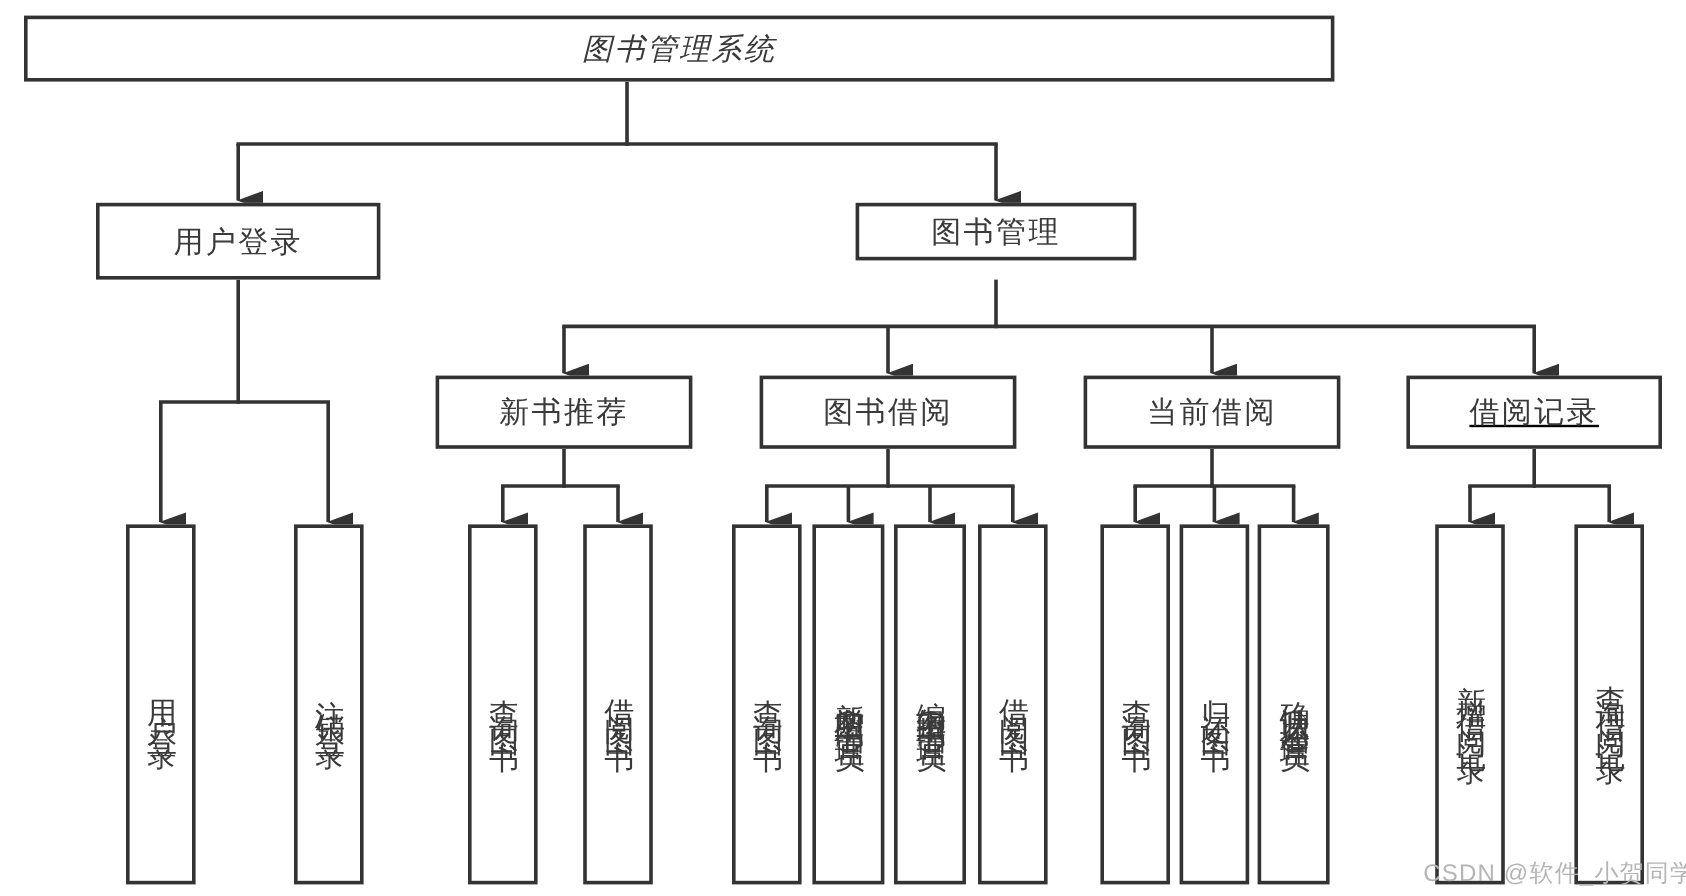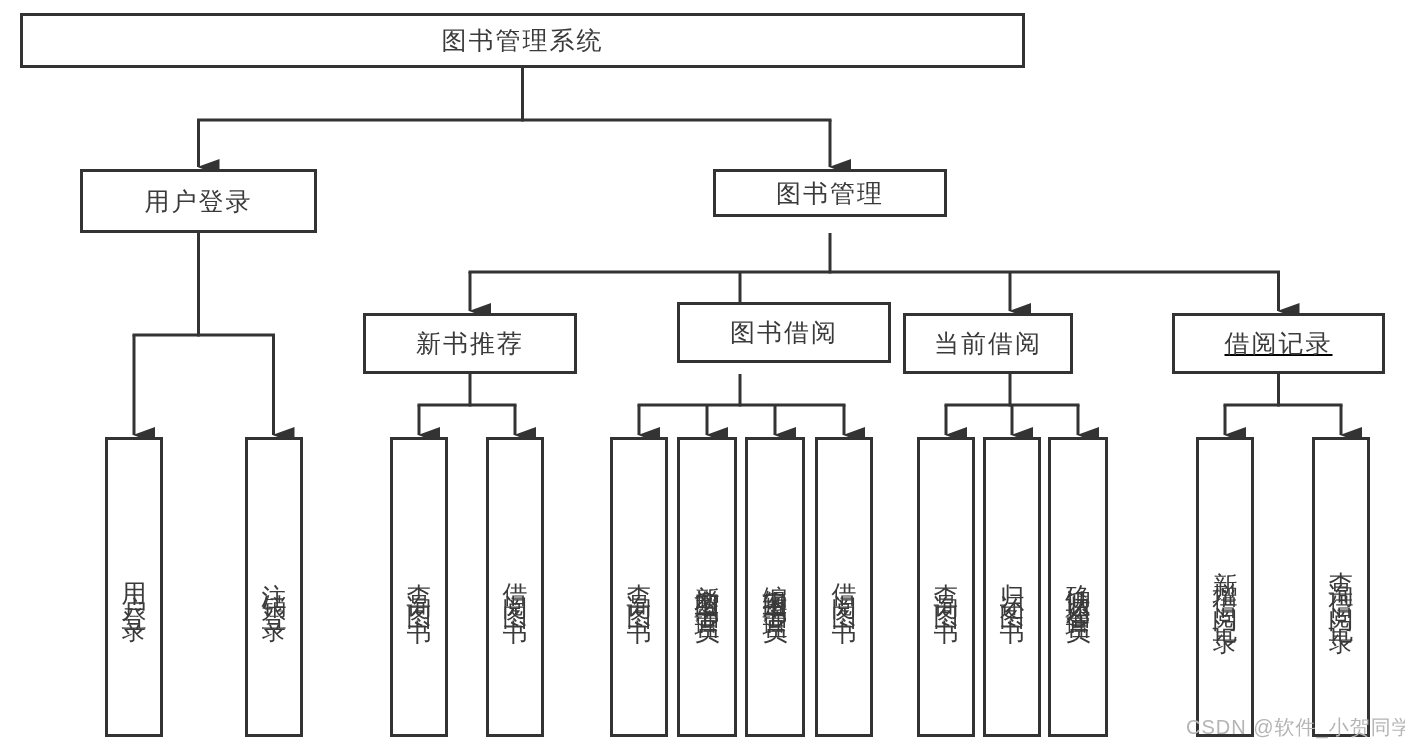--- a/index.html
+++ b/index.html
@@ -32,26 +32,26 @@
     white-space: nowrap;
   }
   .v-text {
     writing-mode: vertical-lr;
     text-orientation: mixed;
     font-size: 25px;
     color: #3a3a3a;
     line-height: 1;
   }
   
-  #n-root           { left: 20px;   top: 13px;  width: 1005px; height: 55px; }
+  #n-root           { left: 20px;   top: 13px;  width: 1092px; height: 55px; font-style: italic; }
   #n-user-login     { left: 80px;   top: 169px; width: 237px;  height: 64px; }
   #n-book-mgmt      { left: 713px;  top: 169px; width: 234px;  height: 48px; }
   #n-new-book       { left: 363px;  top: 313px; width: 214px;  height: 61px; }
-  #n-book-borrow    { left: 633px;  top: 302px; width: 214px;  height: 61px; margin-left: 44px; }
-  #n-current-borrow { left: 903px;  top: 313px; width: 170px;  height: 61px; font-family: Liberation Mono, monospace; }
+  #n-book-borrow    { left: 633px;  top: 313px; width: 214px;  height: 61px; }
+  #n-current-borrow { left: 903px;  top: 313px; width: 214px;  height: 61px; font-family: Liberation Mono, monospace; }
   #n-borrow-record  { left: 1172px; top: 313px; width: 213px;  height: 61px; text-decoration: underline; }
   .leaf { top: 437px; height: 300px; }
   #l-ul-login    { left: 105px;  width: 58px; }
   #l-ul-logout   { left: 245px;  width: 58px; }
   #l-nb-query    { left: 390px;  width: 58px; }
   #l-nb-borrow   { left: 486px;  width: 58px; }
   #l-bb-query    { left: 610px;  width: 58px; }
   #l-bb-add      { left: 677px;  width: 60px; }
   #l-bb-edit     { left: 745px;  width: 60px; }
   #l-bb-borrow   { left: 815px;  width: 58px; }

